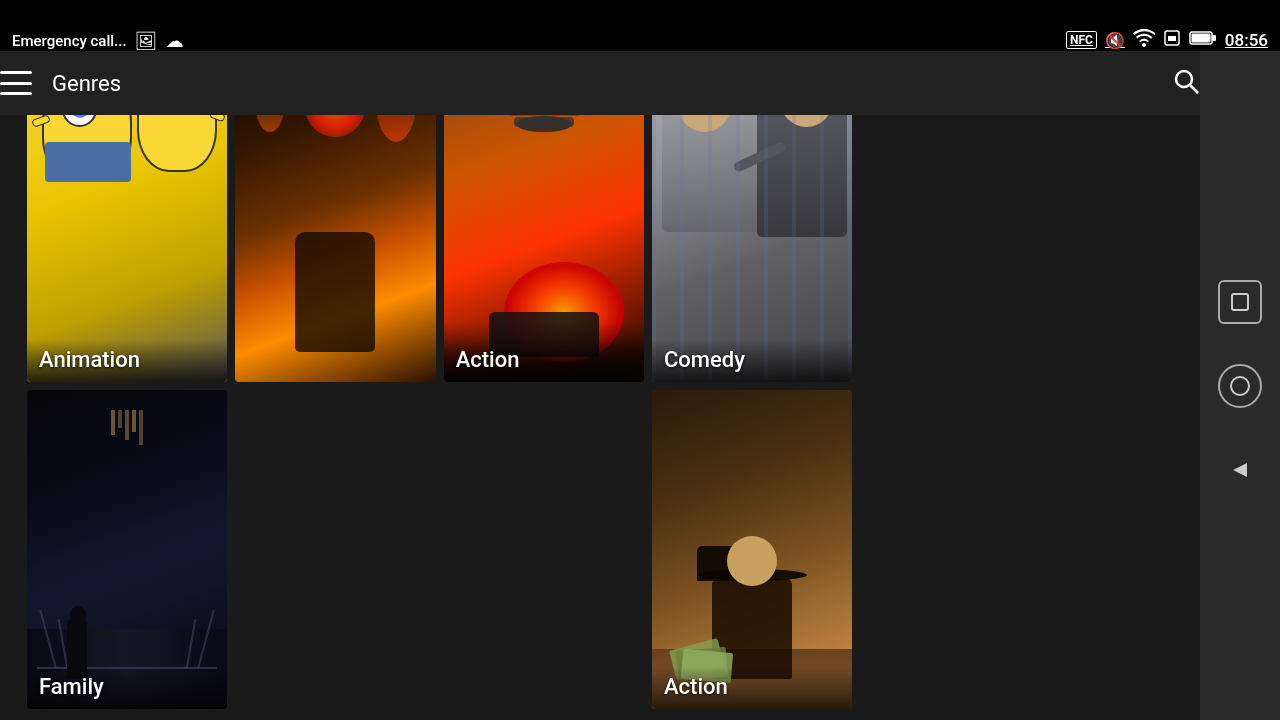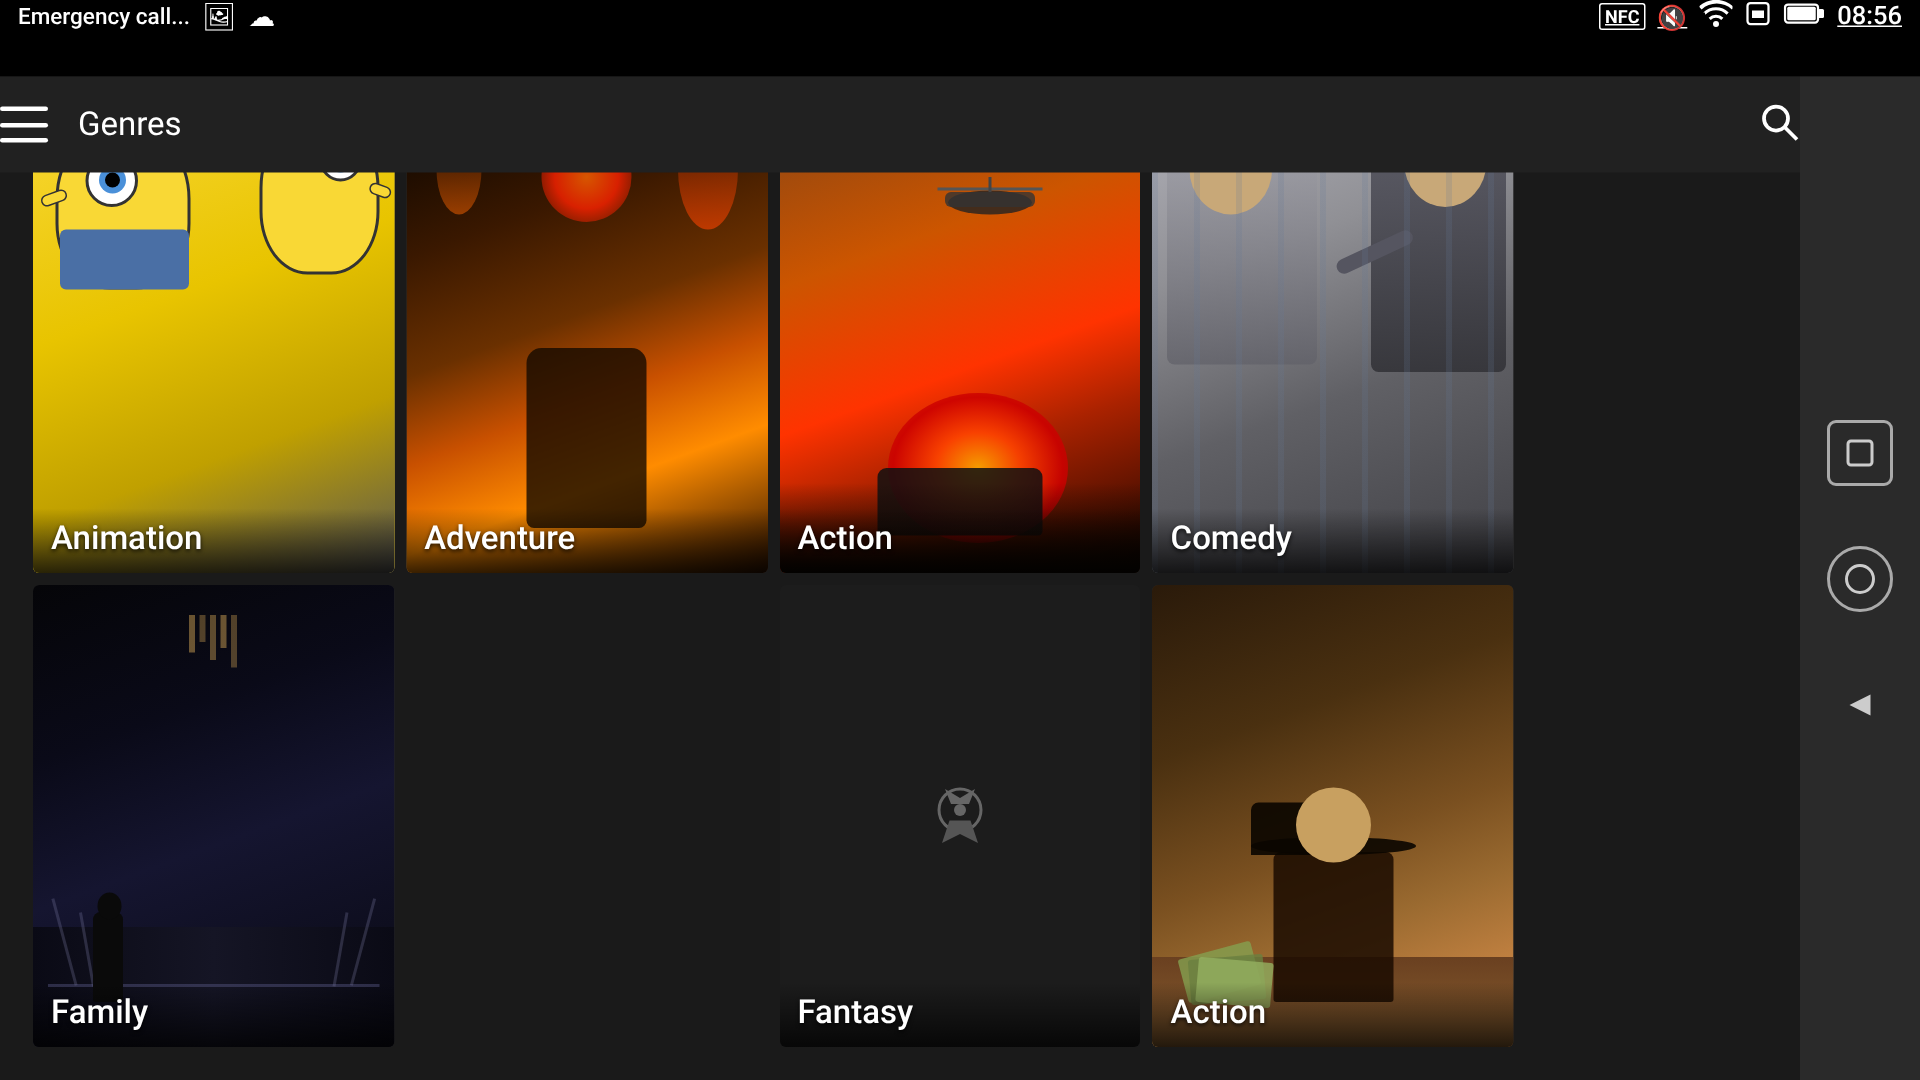--- a/index.html
+++ b/index.html
@@ -11,21 +11,21 @@
       overflow: hidden;
       color: white;
     }
 
     
     .status-bar {
       width: 1280px;
       height: 51px;
       background: #000;
       display: flex;
-      align-items: flex-start;
+      align-items: flex-end;
       justify-content: space-between;
       padding: 0 12px;
     }
     .status-left {
       display: flex;
       align-items: center;
       gap: 8px;
       font-size: 15px;
       color: #fff;
       font-weight: 500;
@@ -123,25 +123,26 @@
     .nav-btn.circle { border-radius: 50%; }
     .nav-btn.triangle { border: none; }
 
     .content-area {
       display: flex;
       width: 1280px;
       height: 669px;
     }
     .grid-area {
       flex: 1;
-      padding: 22px;
+      padding: 11px;
       display: grid;
-      grid-template-columns: repeat(5, 1fr);
+      grid-template-columns: repeat(6, 1fr);
       grid-template-rows: repeat(2, 1fr);
       gap: 8px;
+      margin-left: 16px;
     }
   </style>
 </head>
 <body>
 
 <div class="status-bar">
   <div class="status-left">
     <span>Emergency call...</span>
     <span style="font-size:18px;">🖼</span>
     <span style="font-size:18px;">☁</span>
@@ -206,21 +207,20 @@
     <div class="genre-card" style="grid-column:2;grid-row:1;">
       <div style="width:100%;height:100%;background:linear-gradient(160deg,#0a0500 0%,#3a1800 25%,#6a3000 45%,#c85000 60%,#ff8c00 75%,#2a1000 100%);position:relative;overflow:hidden;">
 
         <div style="position:absolute;bottom:30px;left:50%;transform:translateX(-50%);width:80px;height:120px;background:rgba(20,10,0,0.8);border-radius:10px 10px 5px 5px;"></div>
 
         <div style="position:absolute;top:15px;left:50%;transform:translateX(-50%);width:60px;height:60px;background:radial-gradient(circle,#ff6600,#ff2200,transparent);border-radius:50%;opacity:0.8;"></div>
 
         <div style="position:absolute;top:0;right:20px;width:40px;height:80px;background:linear-gradient(to top,#ff4400,transparent);opacity:0.6;border-radius:50%;"></div>
         <div style="position:absolute;top:10px;left:20px;width:30px;height:60px;background:linear-gradient(to top,#ff6600,transparent);opacity:0.5;border-radius:50%;"></div>
       </div>
-      <div class="genre-label">Adventure</div>
     </div>
 
     <div class="genre-card" style="grid-column:3;grid-row:1;">
       <div style="width:100%;height:100%;background:linear-gradient(160deg,#8b4513 0%,#cc5500 30%,#ff3300 55%,#aa2200 70%,#1a0500 100%);position:relative;overflow:hidden;">
 
         <div style="position:absolute;bottom:20px;left:30%;width:120px;height:100px;background:radial-gradient(ellipse,#ffaa00,#ff4400,#cc0000,transparent);border-radius:50%;opacity:0.9;"></div>
 
         <div style="position:absolute;top:20px;right:30px;width:80px;height:30px;position:absolute;">
           <svg width="80" height="35" viewBox="0 0 80 35" style="position:absolute;top:20px;right:30px;">
             <ellipse cx="40" cy="22" rx="28" ry="8" fill="#222" opacity="0.8"></ellipse>
@@ -275,31 +275,20 @@
           <div style="width:4px;height:35px;background:rgba(255,200,100,0.3);"></div>
         </div>
 
         <div style="position:absolute;bottom:30px;left:40px;width:20px;height:60px;background:#0a0a0a;border-radius:5px 5px 2px 2px;"></div>
         <div style="position:absolute;bottom:85px;left:43px;width:16px;height:18px;background:#0a0a0a;border-radius:50%;"></div>
       </div>
       <div class="genre-label">Family</div>
     </div>
 
 
-    <div class="genre-card" style="grid-column:3;grid-row:2;background:#1c1c1c;">
-      <div class="no-image-bg">
-        <svg width="64" height="64" viewBox="0 0 64 64" fill="#555">
-          <circle cx="32" cy="28" r="14" fill="none" stroke="#666" stroke-width="2"></circle>
-          <path d="M25 35 L20 50 L32 44 L44 50 L39 35" fill="#555"></path>
-          <path d="M26 24 L22 14 L32 20 L42 14 L38 24" fill="#666"></path>
-          <circle cx="32" cy="28" r="4" fill="#666"></circle>
-        </svg>
-      </div>
-      <div class="genre-label">Fantasy</div>
-    </div>
 
     <div class="genre-card" style="grid-column:4;grid-row:2;">
       <div style="width:100%;height:100%;background:linear-gradient(160deg,#2a1a0a 0%,#4a3010 30%,#7a5020 55%,#9a6a30 70%,#c08040 85%,#1a0a00 100%);position:relative;overflow:hidden;">
 
         <div style="position:absolute;bottom:0;left:0;right:0;height:60px;background:linear-gradient(to top,#8a6030,#6a4020);"></div>
 
         <div style="position:absolute;bottom:30px;left:50%;transform:translateX(-50%);width:80px;height:100px;background:#1a0a00;border-radius:5px 5px 2px 2px;opacity:0.85;"></div>
 
         <div style="position:absolute;bottom:128px;left:50%;transform:translateX(-50%);width:110px;height:12px;background:#0a0500;border-radius:50%;opacity:0.9;"></div>
 

